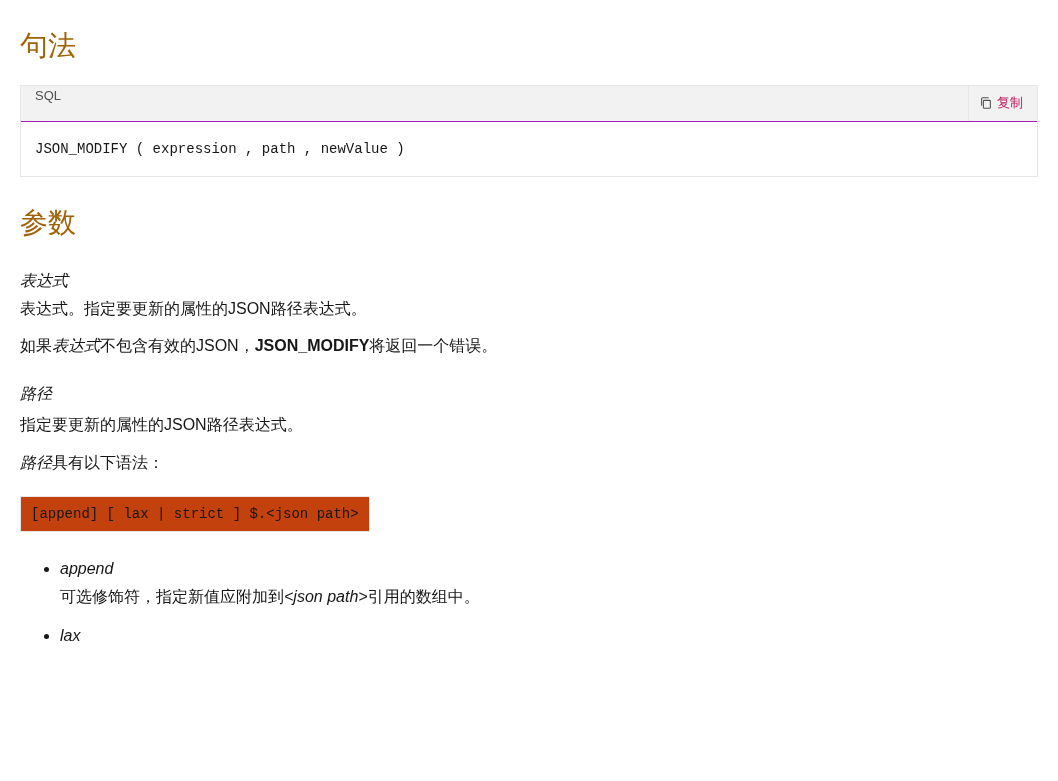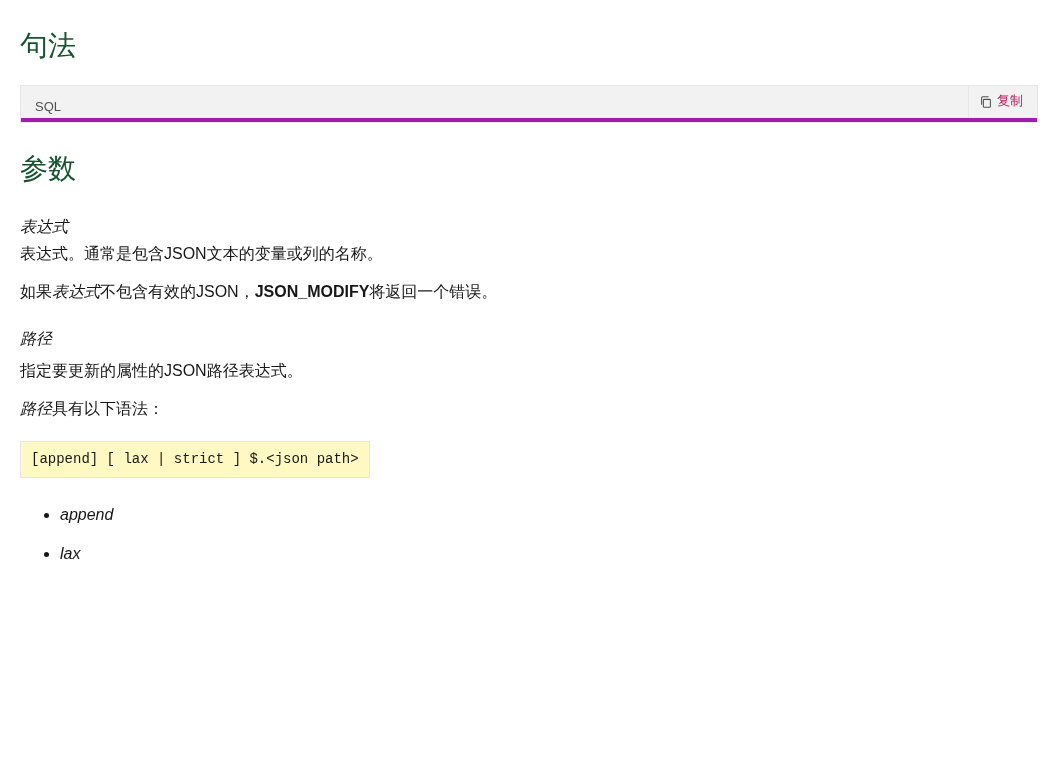--- a/index.html
+++ b/index.html
@@ -10,32 +10,32 @@
     color: #171717;
     background: #fff;
     font-size: 16px;
     line-height: 1.6;
     width: 1058px;
   }
   h2 {
     font-weight: 400;
     font-size: 28px;
     margin: 24px 0 16px 0;
-    color: #14532d;
+    color: #a16207;
   }
   .code-block {
     border: 1px solid #e6e6e6;
     margin: 16px 0;
   }
   .code-header {
     display: flex;
-    align-items: flex-end;
+    align-items: flex-start;
     justify-content: space-between;
     background: #f2f2f2;
-    border-bottom: 4px solid #a21caf;
+    border-bottom: 1px solid #a21caf;
     height: 36px;
     padding: 0 10px 0 14px;
     font-size: 13px;
     color: #505050;
   }
   .copy-btn {
     display: inline-flex;
     align-items: center;
     gap: 4px;
     cursor: pointer;
@@ -64,21 +64,21 @@
     margin-bottom: 2px;
     font-size: 16px;
     color: #171717;
   }
   .inline-code {
     border: 1px solid #e6e6e6;
     padding: 6px 10px;
     display: inline-block;
     font-family: Consolas, "Courier New", monospace;
     font-size: 14px;
-    background: #fef9c3;
+    background: #c2410c;
     margin: 8px 0;
   }
   ul { margin: 16px 0; padding-left: 40px; }
   li { margin: 14px 0; }
   .li-term { font-style: italic; display: block; margin-bottom: 2px; }
 </style>
 </head>
 <body>
 
 
@@ -89,43 +89,47 @@
   <div class="code-header">
     <span>SQL</span>
     <span class="copy-btn">
       <svg viewBox="0 0 16 16" fill="none" stroke="#505050" stroke-width="1.2">
         <rect x="5" y="5" width="8" height="9" rx="1"></rect>
         <path d="M3 11 V3 a1 1 0 0 1 1 -1 h7"></path>
       </svg>
       <span>复制</span>
     </span>
   </div>
+  <div class="code-body">JSON_MODIFY ( expression , path , newValue )</div>
 </div>
 
 <h2>参数</h2>
 
 <p class="term-heading">表达式</p>
-<p style="margin-top:2px;">表达式。通常是包含JSON文本的变量或列的名称。</p>
+<p style="margin-top:2px;">表达式。指定要更新的属性的JSON路径表达式。</p>
 
 <p>
   <span>如果</span><em>表达式</em><span>不包含有效的JSON，</span><strong>JSON_MODIFY</strong><span>将返回一个错误。</span>
 </p>
 
 <p class="term-heading">路径</p>
 <p style="margin-top:6px;">指定要更新的属性的JSON路径表达式。</p>
 
 <p>
   <em>路径</em><span>具有以下语法：</span>
 </p>
 
 <div class="inline-code">[append] [ lax | strict ] $.&lt;json path&gt;</div>
 
 <ul>
   <li>
     <span class="li-term">append</span>
+    <span>
+      <span>可选修饰符，指定新值应附加到</span><em>&lt;json path&gt;</em><span>引用的数组中。</span>
+    </span>
   </li>
   <li>
     <span class="li-term">lax</span>
   </li>
 </ul>
 
 
 
 
 </body></html>

